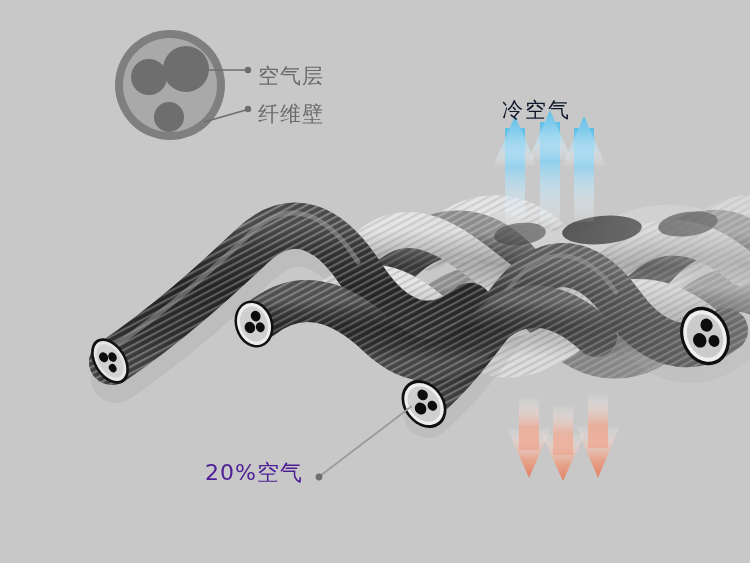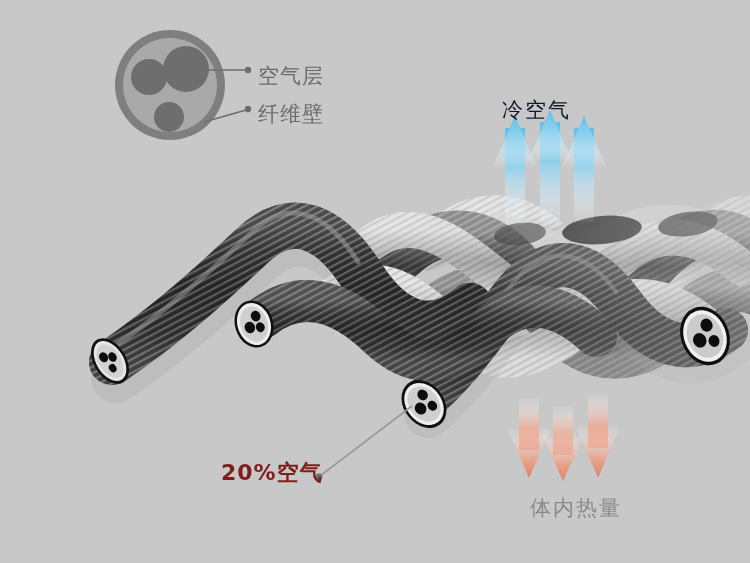--- a/index.html
+++ b/index.html
@@ -64,26 +64,26 @@
     letter-spacing: 2px;
   }
   #lbl-body-heat {
     left: 530px;
     top: 498px;
     font-size: 21px;
     color: #8a8a8a;
     letter-spacing: 2px;
   }
   #lbl-air-percent {
-    left: 221px;
+    left: 205px;
     top: 462px;
     font-size: 22px;
-    color: #7f1d1d;
+    color: #4c1d95;
     letter-spacing: 1px;
-    font-weight: 700;
+    font-weight: 400;
   }
 </style>
 </head>
 <body>
 
 <div id="stage">
   <div id="artboard">
 
     <svg class="layer" viewBox="0 0 750 563" width="750" height="563" xmlns="http://www.w3.org/2000/svg">
       <defs>
@@ -302,18 +302,17 @@
       <circle cx="319" cy="477" r="3.4" fill="#6e6e6e"></circle>
     </svg>
 
     <div class="lbl" id="lbl-air-layer">空气层</div>
 
     <div class="lbl" id="lbl-fiber-wall">纤维壁</div>
 
 
     <div class="lbl" id="lbl-cold-air">冷空气</div>
 
-    <div class="lbl" id="lbl-body-heat">体内热量</div>
 
     <div class="lbl" id="lbl-air-percent">20%空气</div>
 
   </div>
 </div>
 
 </body></html>

